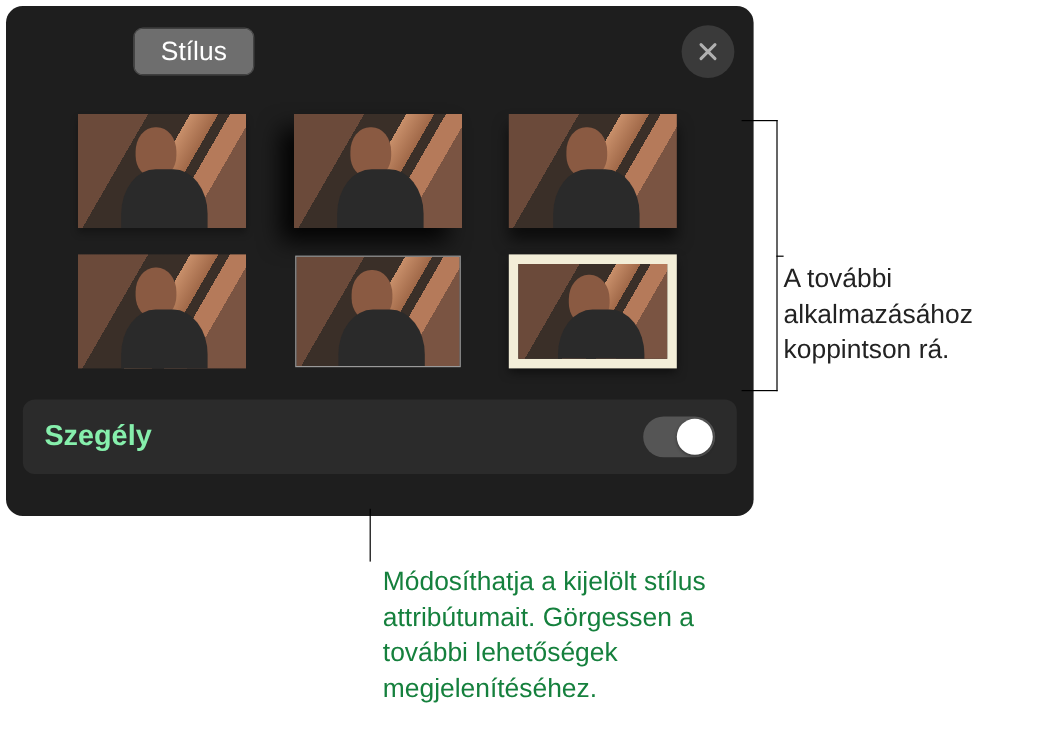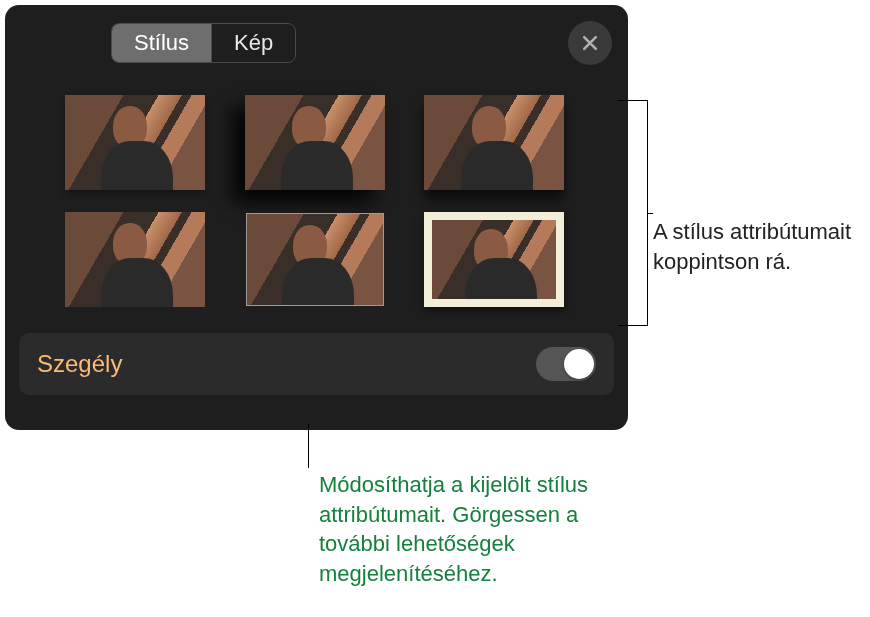--- a/index.html
+++ b/index.html
@@ -143,23 +143,23 @@
     .option-row {
       display: flex;
       align-items: center;
       justify-content: space-between;
       margin: 6px 14px 0 14px;
       padding: 14px 18px;
       background: #2b2b2b;
       border-radius: 10px;
     }
     .option-label {
-      color: #fdba74;
+      color: #86efac;
       font-size: 24px;
-      font-weight: 400;
+      font-weight: 700;
     }
     .toggle {
       width: 60px;
       height: 34px;
       background: #555555;
       border-radius: 17px;
       position: relative;
       cursor: pointer;
     }
     .toggle-knob {
@@ -222,23 +222,20 @@
   </style>
 </head>
 <body>
 
 <div class="panel">
   <div class="tabbar">
     <div class="segmented">
       <div class="seg active">
         <span>Stílus</span>
       </div>
-      <div class="seg">
-        <span>Kép</span>
-      </div>
     </div>
     <div class="close-btn">
       <svg viewBox="0 0 24 24" fill="none">
         <path d="M5 5 L19 19 M19 5 L5 19"></path>
       </svg>
     </div>
   </div>
 
   <div class="styles-grid">
     <div class="style-thumb variant-1">
@@ -263,16 +260,16 @@
 
   <div class="option-row">
     <div class="option-label">Szegély</div>
     <div class="toggle">
       <div class="toggle-knob"></div>
     </div>
   </div>
 </div>
 
 <div class="leader-right"></div>
-<div class="callout-right">A stílus attribútumait koppintson rá.</div>
+<div class="callout-right">A további alkalmazásához koppintson rá.</div>
 
 <div class="leader-bottom-v"></div>
 <div class="callout-bottom">Módosíthatja a kijelölt stílus attribútumait. Görgessen a további lehetőségek megjelenítéséhez.</div>
 
 </body></html>

